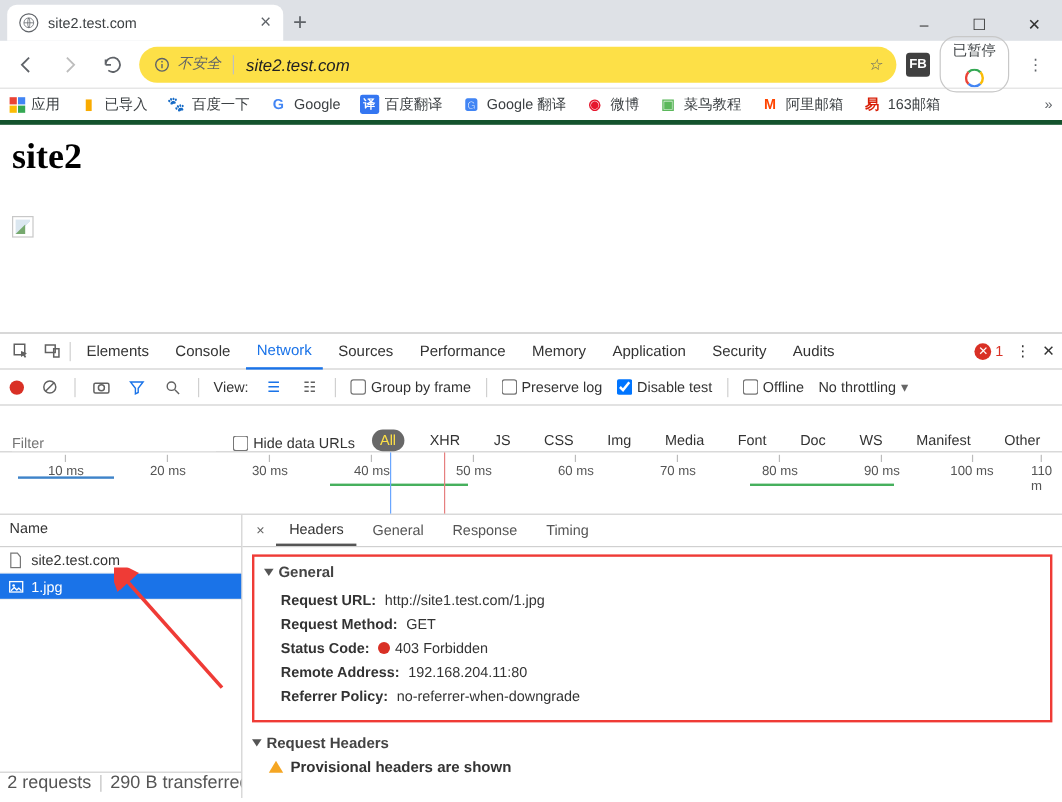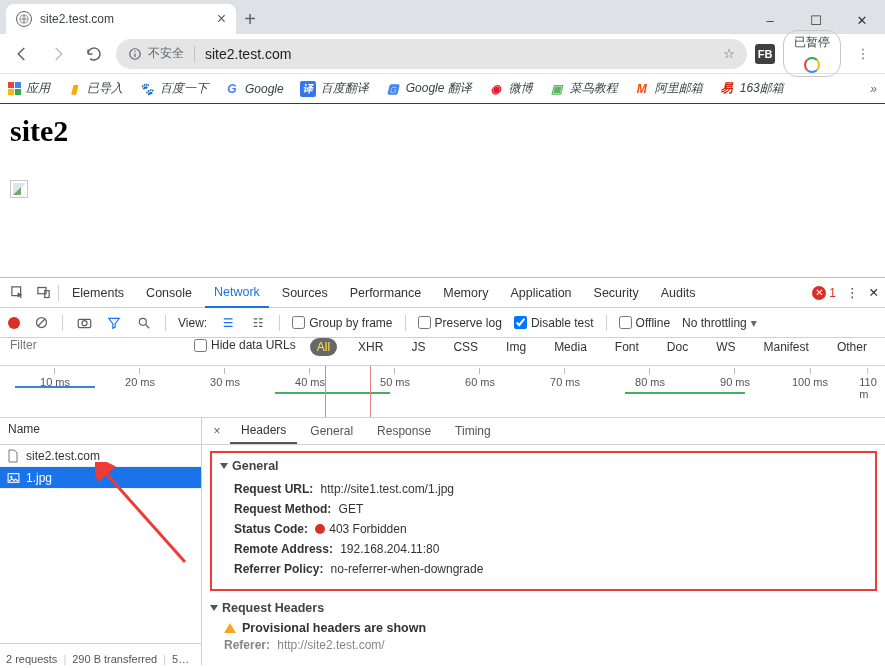--- a/index.html
+++ b/index.html
@@ -13,34 +13,34 @@
   .tab-title { flex: 1; font-size: 12px; color:#3c4043; }
   .tab-close { font-size: 16px; color:#5f6368; }
   .new-tab { width:28px; text-align:center; color:#5f6368; font-size:20px; line-height:30px;}
   .win-controls { margin-left:auto; display:flex; }
   .win-btn { width:46px; height:28px; display:flex; align-items:center; justify-content:center; color:#333;}
 
   
   .navbar { height: 40px; display:flex; align-items:center; padding:0 8px; gap:8px; border-bottom:1px solid #e0e0e0;}
   .nav-icon { width:28px; height:28px; display:flex; align-items:center; justify-content:center; color:#5f6368;}
   .nav-icon.disabled { color:#b5b5b5; }
-  .address { flex:1; height:30px; border-radius:15px; background:#e5e5e5; display:flex; align-items:center; padding:0 12px; gap:10px;}
+  .address { flex:1; height:30px; border-radius:15px; background:#fde047; display:flex; align-items:center; padding:0 12px; gap:10px;font-style:italic;}
   .sec-chip { display:flex; align-items:center; gap:6px; color:#5f6368; font-size:12px;}
   .sec-chip .warn-text { color:#5f6368; }
   .addr-divider { width:1px; height:16px; background:#c0c0c0;}
   .address-url { flex:1; font-size:14px; color:#202124;}
   .star { color:#5f6368; }
   .ext-icon { width:24px; height:24px; display:flex; align-items:center; justify-content:center; font-size:11px; font-weight:700;}
   .fb { background:#404040; color:#fff; border-radius:3px; width:20px; height:20px;}
   .pause-chip { border:1px solid #c8c8c8; border-radius:14px; padding:3px 10px; font-size:12px; display:flex; align-items:center; gap:6px; color:#3c4043;flex-direction:column;}
   .pause-chip .spin { width:16px; height:16px; border:2px solid #34a853; border-right-color:#fbbc05; border-bottom-color:#4285f4; border-left-color:#ea4335; border-radius:50%;}
   .menu-dots { width:28px; text-align:center; color:#5f6368;}
 
   
-  .bookmarks { height:30px; display:flex; align-items:center; padding:0 8px; gap:16px; border-bottom:1px solid #14532d; font-size:12px; color:#3c4043;font-style:italic;}
+  .bookmarks { height:30px; display:flex; align-items:center; padding:0 8px; gap:16px; border-bottom:4px solid #14532d; font-size:12px; color:#3c4043;}
   .bk { display:flex; align-items:center; gap:5px; white-space:nowrap;}
   .bk-ico { width:16px; height:16px; display:flex; align-items:center; justify-content:center; font-size:12px; font-weight:700;}
   .apps-ico { display:grid; grid-template-columns:6px 6px; grid-template-rows:6px 6px; gap:1px;}
   .apps-ico span{ background:#f9ab00;} .apps-ico span:nth-child(1){background:#ea4335;} .apps-ico span:nth-child(2){background:#4285f4;} .apps-ico span:nth-child(3){background:#fbbc05;} .apps-ico span:nth-child(4){background:#34a853;}
   .bookmarks .chev { margin-left:auto; color:#5f6368;}
 
   
   .page { height: 173px; padding:10px 10px; }
   .page h1 { font-size:30px; font-weight:700; color:#000; font-family: "Times New Roman", serif;}
   .broken-img { margin-top:32px; width:18px; height:18px; border:1px solid #c8c8c8; position:relative;}
@@ -58,21 +58,21 @@
   .err-badge .circ{ width:14px;height:14px;border-radius:50%; background:#d93025; color:#fff; display:flex;align-items:center;justify-content:center; font-size:10px;}
 
   .dt-toolbar { height:30px; display:flex; align-items:center; border-bottom:1px solid #d0d0d0; padding:0 8px; gap:12px; font-size:12px; color:#333;}
   .rec-dot { width:12px;height:12px;border-radius:50%; background:#d93025;}
   .tool-ico { width:18px; display:flex; justify-content:center; color:#616161;}
   .tool-ico.blue{ color:#1a73e8;}
   .sep { width:1px; height:16px; background:#d0d0d0;}
   .cb { display:flex; align-items:center; gap:4px;}
   .cb input{ width:13px; height:13px;}
 
-  .dt-filter { height:28px; display:flex; align-items:flex-start; border-bottom:1px solid #d0d0d0; padding:0 10px; gap:14px; font-size:12px;}
+  .dt-filter { height:28px; display:flex; align-items:flex-end; border-bottom:1px solid #d0d0d0; padding:0 10px; gap:14px; font-size:12px;margin-top:11px;}
   .filter-input { width:170px; border:none; outline:none; font-size:12px; color:#888;}
   .type-pill { padding:2px 7px; border-radius:9px; }
   .type-pill.active{ background:#686868; color:#fde047;}
 
   
   .overview { height:52px; border-bottom:1px solid #d0d0d0; position:relative; font-size:11px; color:#555;}
   .tick { position:absolute; top:2px; transform:translateX(-50%);}
   .tick::before{ content:""; display:block; width:1px; height:6px; background:#bbb; margin:0 auto 2px;}
   .bar-top { position:absolute; top:20px; height:2px; background:#3e83c9;}
   .bar-mid { position:absolute; top:26px; height:2px; background:#46b05d;}
@@ -81,21 +81,21 @@
 
   
   .dt-body { flex:1; display:flex; overflow:hidden;}
   .reqlist { width:202px; border-right:1px solid #d0d0d0; display:flex; flex-direction:column;}
   .reqlist-head{ height:27px; border-bottom:1px solid #d0d0d0; padding:4px 8px; font-size:12px; color:#333;}
   .req-row{ height:22px; display:flex; align-items:center; gap:6px; padding:0 6px; font-size:12px; border-bottom:1px solid #f0f0f0;}
   .req-row .fico{ width:14px; height:14px; display:flex; align-items:center; justify-content:center;}
   .req-row.file .fico svg{ fill:#777;}
   .req-row.sel{ background:#1a73e8; color:#fff;}
   .req-row.sel .fico svg{ fill:#fff;}
-  .reqlist-status{ margin-top:auto; border-top:1px solid #d0d0d0; height:22px; font-size:11px; color:#555; display:flex; align-items:flex-end; padding:0 6px; gap:6px; white-space:nowrap; overflow:hidden;}
+  .reqlist-status{ margin-top:auto; border-top:1px solid #d0d0d0; height:22px; font-size:15px; color:#555; display:flex; align-items:flex-start; padding:0 6px; gap:6px; white-space:nowrap; overflow:hidden;}
   .reqlist-status span.sepd{ color:#ccc;}
 
   .detail { flex:1; display:flex; flex-direction:column; position:relative;}
   .detail-tabs{ height:27px; border-bottom:1px solid #d0d0d0; display:flex; align-items:center; gap:2px; font-size:12px; padding-left:4px;}
   .detail-tabs .close-x{ width:22px; text-align:center; color:#666;}
   .dtab{ padding:5px 11px; color:#555;}
   .dtab.active{ color:#333; border-bottom:2px solid #555;}
   .detail-body{ flex:1; padding:6px 8px 2px 8px; overflow:hidden; font-size:12.5px;}
   .highlight-box{ border:2px solid #ef3b36; padding:6px 8px 10px 8px; }
   .section-title{ font-weight:700; color:#444; display:flex; align-items:center; gap:4px; margin-bottom:6px;}
@@ -419,19 +419,18 @@
 
         <div class="sub-section">
           <div class="section-title">
               <span class="tri"></span>
               <span>Request Headers</span>
             </div>
           <div class="prov">
             <span class="warn-tri"></span>
             <span>Provisional headers are shown</span>
           </div>
-          <div class="kv" style="opacity:.6"><b>Referer:</b> <span>http://site2.test.com/</span></div>
         </div>
       </div>
     </div>
 
   </div>
 </div>
 
 </body></html>

